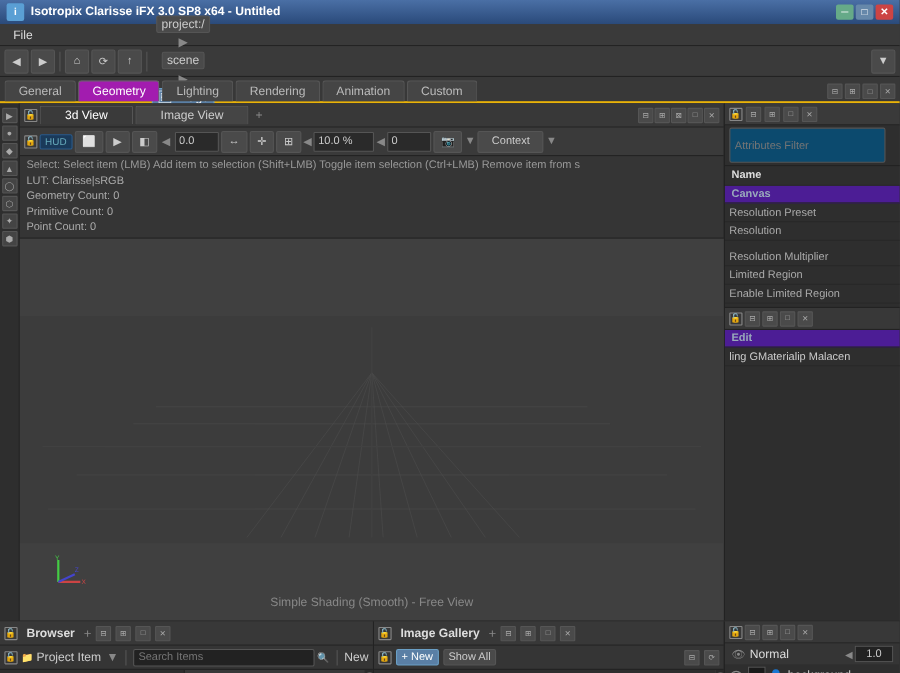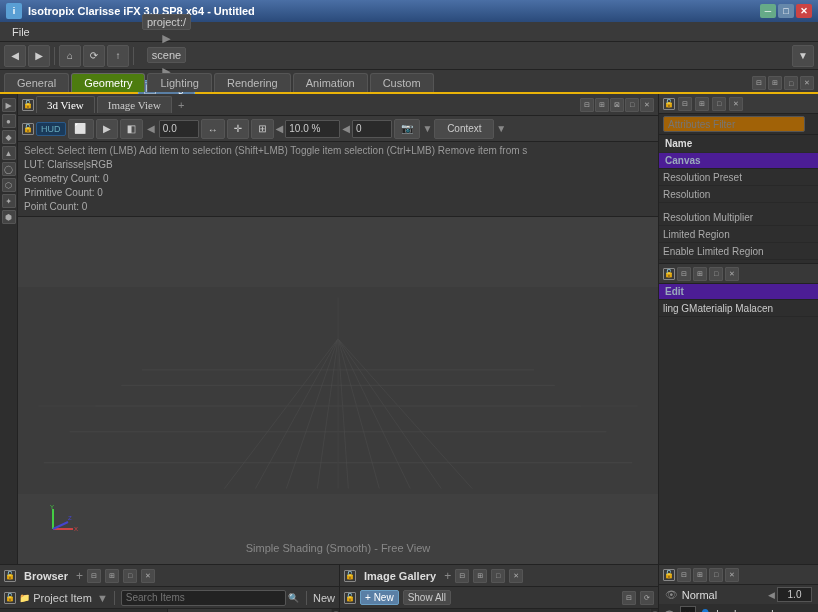--- a/index.html
+++ b/index.html
@@ -116,21 +116,21 @@
       background: #454545;
       border: 1px solid #555;
       border-bottom: none;
       border-radius: 3px 3px 0 0;
       cursor: pointer;
       color: #bbb;
       font-size: 11px;
       margin-right: 2px;
     }
     .main-tab.active {
-      background: #4d7c0f;
+      background: #a21caf;
       color: white;
       border-color: #666;
     }
 
     
     #secondary-toolbar {
       background: #3a3a3a;
       height: 26px;
       display: flex;
       align-items: center;
@@ -246,22 +246,22 @@
       display: flex;
       align-items: center;
       padding: 0 4px;
       border-bottom: 1px solid #222;
       font-size: 10px;
       color: #bbb;
       gap: 3px;
     }
     .attr-filter {
       flex: 1;
-      height: 16px;
-      background: #a16207;
+      height: 32px;
+      background: #0c4a6e;
       border: 1px solid #555;
       color: #ccc;
       font-size: 10px;
       padding: 0 4px;
       border-radius: 2px;
     }
     .attr-row {
       display: flex;
       align-items: center;
       padding: 2px 6px;
@@ -384,29 +384,28 @@
     #viewport-header {
       height: 22px;
       background: #383838;
       display: flex;
       align-items: center;
       padding: 0 4px;
       gap: 2px;
       border-bottom: 1px solid #222;
     }
     .vp-tab {
-      padding: 2px 10px;
+      padding: 2px 22px;
       background: #454545;
       border: 1px solid #555;
       border-bottom: none;
       border-radius: 2px 2px 0 0;
       color: #ccc;
       cursor: pointer;
       font-size: 11px;
-      font-family: Liberation Serif, serif;
     }
     .vp-tab.active {
       background: #3a3a3a;
       color: white;
     }
     .vp-plus { color: #888; cursor: pointer; padding: 0 4px; }
     .pmt { width: 14px; height: 14px; background: #4a4a4a; border: 1px solid #555; 
       border-radius: 1px; display: flex; align-items: center; justify-content: center;
       font-size: 7px; color: #aaa; cursor: pointer; }
 

